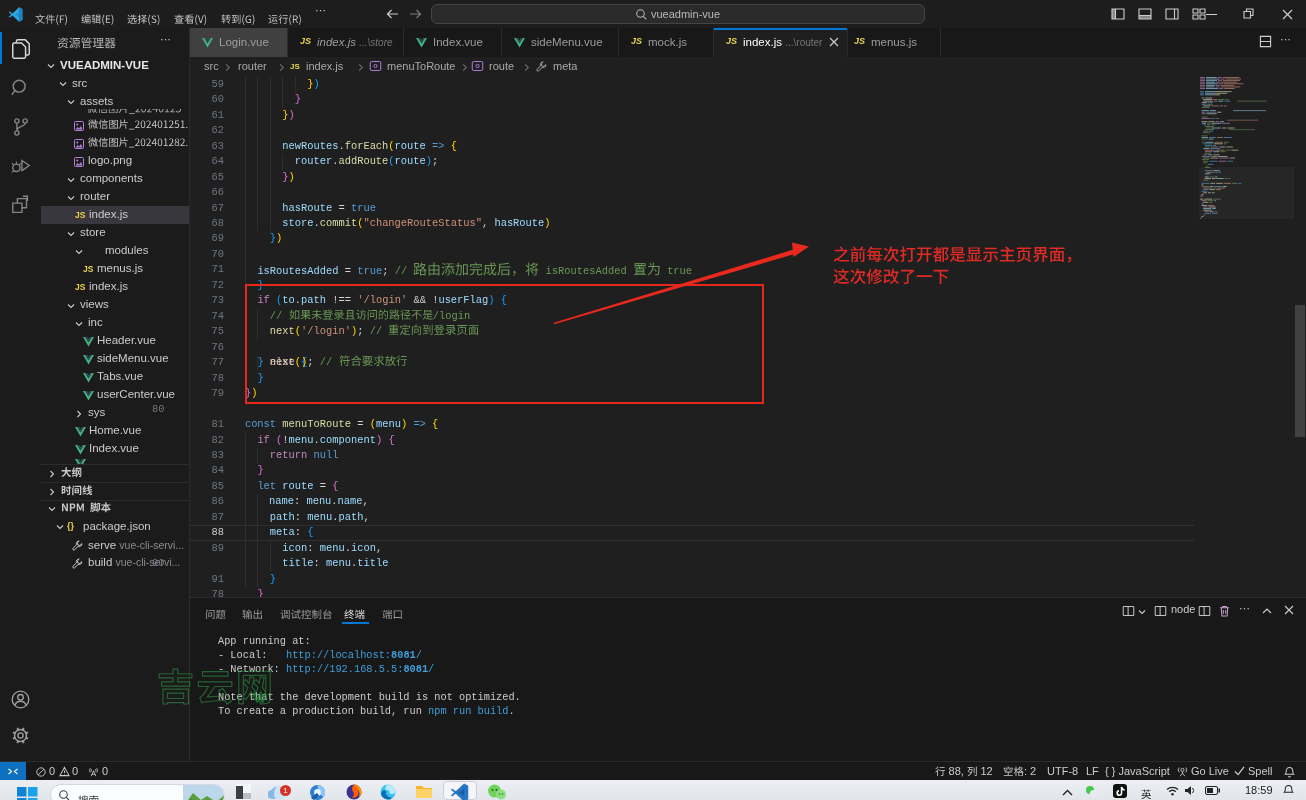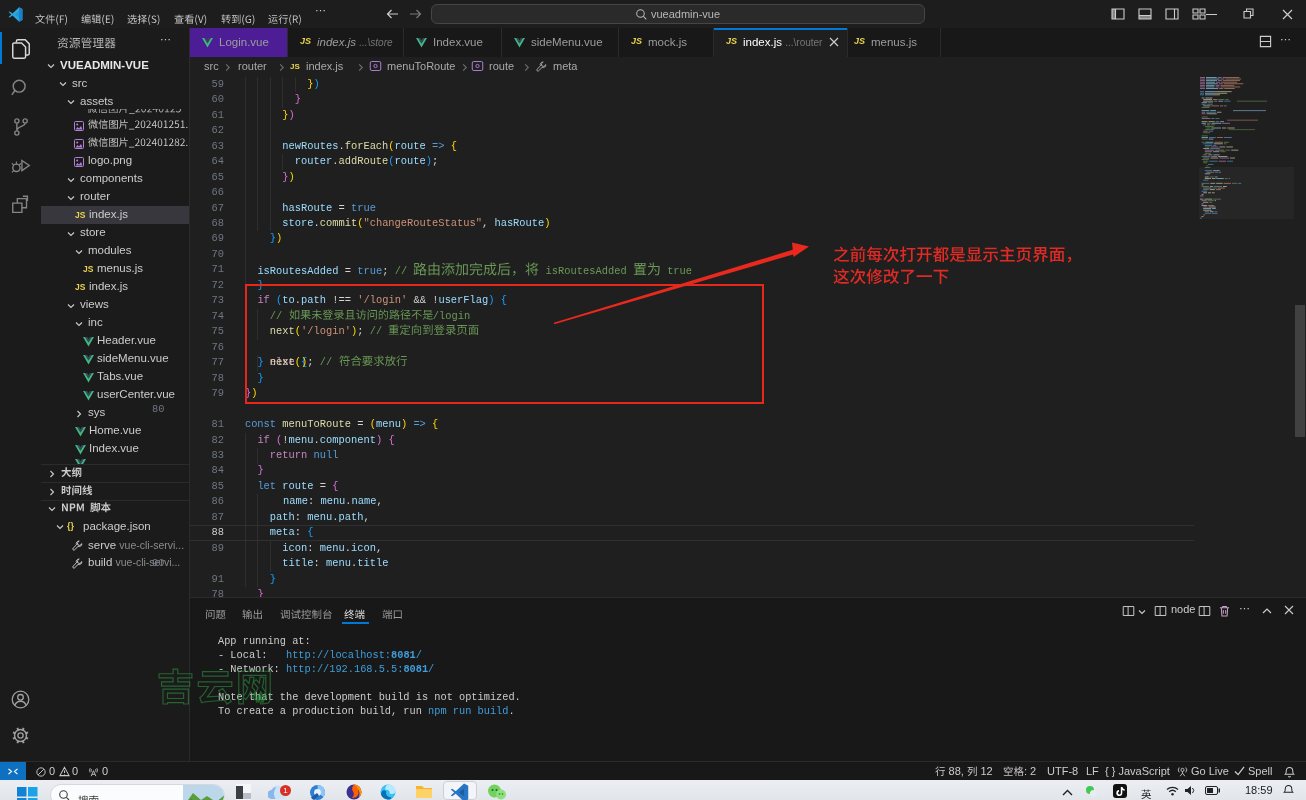--- a/index.html
+++ b/index.html
@@ -155,21 +155,21 @@
       <div class="abs" style="left:0;top:178px;width:149px;height:18px;background:#37373d"></div>
       <div class="abs" style="left:34px;top:181.5px;color:#e8d44d;font-size:8.5px;font-weight:bold">JS</div>
       <span class="abs" style="left:48px;top:180px">index.js</span>
       <svg class="abs" style="left:25px;top:200.5px" width="10" height="10" viewBox="0 0 10 10">
         <path fill="none" stroke="#cccccc" stroke-width="1.1" d="M2 3.5 5 6.5 8 3.5"></path>
       </svg>
       <span class="abs" style="left:39px;top:198px">store</span>
       <svg class="abs" style="left:33px;top:218.5px" width="10" height="10" viewBox="0 0 10 10">
         <path fill="none" stroke="#cccccc" stroke-width="1.1" d="M2 3.5 5 6.5 8 3.5"></path>
       </svg>
-      <span class="abs" style="left:47px;top:216px">modules</span>
+      <span class="abs" style="left:64px;top:216px">modules</span>
       <div class="abs" style="left:42px;top:235.5px;color:#e8d44d;font-size:8.5px;font-weight:bold">JS</div>
       <span class="abs" style="left:56px;top:234px">menus.js</span>
       <div class="abs" style="left:34px;top:253.5px;color:#e8d44d;font-size:8.5px;font-weight:bold">JS</div>
       <span class="abs" style="left:48px;top:252px">index.js</span>
       <svg class="abs" style="left:25px;top:272.5px" width="10" height="10" viewBox="0 0 10 10">
         <path fill="none" stroke="#cccccc" stroke-width="1.1" d="M2 3.5 5 6.5 8 3.5"></path>
       </svg>
       <span class="abs" style="left:39px;top:270px">views</span>
       <svg class="abs" style="left:33px;top:290.5px" width="10" height="10" viewBox="0 0 10 10">
         <path fill="none" stroke="#cccccc" stroke-width="1.1" d="M2 3.5 5 6.5 8 3.5"></path>
@@ -244,21 +244,21 @@
       <svg class="abs" style="left:31px;top:511.79999999999995px" width="11" height="11" viewBox="0 0 16 16">
         <path fill="none" stroke="#cccccc" stroke-width="1.4" d="M10.5 1.5a4 4 0 0 0-4 5.5L1.6 11.9a1.6 1.6 0 1 0 2.3 2.3L8.8 9.3a4 4 0 0 0 5.5-4L11.5 8 8.5 7.2 7.8 4.2z"></path>
       </svg>
       <span class="abs" style="left:47px;top:511px">serve <span style="color:#8c8c8c;font-size:10.5px">vue-cli-servi...</span></span>
       <svg class="abs" style="left:31px;top:529.5px" width="11" height="11" viewBox="0 0 16 16">
         <path fill="none" stroke="#cccccc" stroke-width="1.4" d="M10.5 1.5a4 4 0 0 0-4 5.5L1.6 11.9a1.6 1.6 0 1 0 2.3 2.3L8.8 9.3a4 4 0 0 0 5.5-4L11.5 8 8.5 7.2 7.8 4.2z"></path>
       </svg>
       <span class="abs" style="left:47px;top:528px">build <span style="color:#8c8c8c;font-size:10.5px">vue-cli-servi...</span></span>
     </div>
     <div class="abs" style="left:190px;top:28px;width:1116px;height:29px;background:#181818">
-      <div class="abs" style="left:0px;top:0;width:98px;height:29px;background:#4c1d95;border-right:1px solid #2b2b2b">
+      <div class="abs" style="left:0px;top:0;width:98px;height:29px;background:#404040;border-right:1px solid #2b2b2b">
         <svg class="abs" style="left:12px;top:10px" width="11" height="10" viewBox="0 0 12 11">
           <path fill="#41b883" d="M0 0h2.4L6 6 9.6 0H12L6 10.5z"></path>
           <path fill="#34495e" d="M2.4 0h2.2L6 2.5 7.4 0h2.2L6 6z"></path>
         </svg>
         <span class="abs" style="left:29px;top:8px;font-size:11.5px;color:#9d9d9d;white-space:nowrap">Login.vue</span>
       </div>
       <div class="abs" style="left:98px;top:0;width:116px;height:29px;background:#181818;border-right:1px solid #2b2b2b">
         <div class="abs" style="left:12px;top:8px;color:#e8d44d;font-size:9px;font-weight:bold;font-style:italic">JS</div>
         <span class="abs" style="left:29px;top:8px;font-size:11.5px;color:#9d9d9d;font-style:italic;white-space:nowrap">index.js <span style="font-size:10px;color:#767676">...\store</span></span>
       </div>
@@ -406,21 +406,21 @@
     <div class="abs mono" style="left:244.9px;top:355.2px;height:15.47px;line-height:15.47px;font-size:10.4px;white-space:pre">    <span style="color:#dcdcaa;">next</span><span style="color:#ffd700;">(</span><span style="color:#ffd700;">)</span><span style="color:#d4d4d4;">;</span> <span style="color:#6a9955;">// </span><svg style="width:68.4px;height:12.3px;vertical-align:-2.28px;" viewBox="0 0 68.4 12.3">
         <path fill="#6a9955" d="M4.5 6.9C5 7.6 5.6 8.6 5.9 9.2L6.7 8.7C6.3 8.2 5.7 7.2 5.2 6.5ZM8.4 3.9V5.1H3.8V5.9H8.4V9.8C8.4 10 8.3 10.1 8.1 10.1C7.9 10.1 7.1 10.1 6.3 10.1C6.4 10.3 6.5 10.7 6.6 10.9C7.6 10.9 8.3 10.9 8.7 10.8C9.1 10.6 9.2 10.4 9.2 9.9V5.9H10.8V5.1H9.2V3.9ZM3 3.8C2.4 5 1.4 6.2 0.5 7.1C0.6 7.2 0.9 7.6 1.1 7.8C1.4 7.4 1.8 7 2.2 6.6V10.9H3V5.4C3.3 5 3.5 4.5 3.8 4ZM2.1 0.4C1.7 1.6 1.1 2.7 0.4 3.4C0.6 3.5 1 3.8 1.1 3.9C1.5 3.5 1.9 2.9 2.2 2.3H2.8C3 2.8 3.3 3.4 3.5 3.8L4.3 3.6C4.1 3.2 3.9 2.7 3.6 2.3H5.4V1.6H2.5C2.7 1.2 2.8 0.9 2.9 0.6ZM6.6 0.4C6.2 1.6 5.6 2.6 4.8 3.4C5.1 3.5 5.4 3.7 5.6 3.8C6 3.4 6.3 2.9 6.7 2.3H7.5C7.8 2.7 8.1 3.3 8.3 3.7L9.1 3.4C8.9 3.1 8.6 2.7 8.4 2.3H10.6V1.6H7C7.2 1.2 7.3 0.9 7.4 0.6Z M17.3 0.4C16.1 2.2 14 3.7 11.9 4.6C12.1 4.8 12.3 5.1 12.5 5.3C13.1 5.1 13.7 4.8 14.2 4.4V5H20V4.2C20.6 4.6 21.2 4.9 21.8 5.2C22 4.9 22.2 4.6 22.4 4.4C20.6 3.7 19 2.7 17.7 1.3L18 0.8ZM14.6 4.2C15.5 3.5 16.4 2.8 17.2 1.9C18 2.8 18.9 3.6 19.9 4.2ZM13.6 6.3V10.9H14.5V10.3H19.8V10.9H20.7V6.3ZM14.5 9.5V7.1H19.8V9.5Z M30.5 7.4C30.1 8 29.6 8.6 28.9 9C28 8.8 27.2 8.6 26.3 8.4C26.6 8.1 26.8 7.8 27.1 7.4ZM24.2 2.7V5.6H27.2C27 6 26.8 6.3 26.6 6.6H23.4V7.4H26.1C25.7 7.9 25.3 8.5 24.9 8.9C25.9 9.1 26.8 9.3 27.7 9.5C26.6 9.9 25.2 10.1 23.5 10.2C23.6 10.4 23.8 10.7 23.8 10.9C26 10.7 27.7 10.4 29 9.8C30.4 10.2 31.7 10.6 32.6 10.9L33.3 10.3C32.4 9.9 31.2 9.6 29.9 9.2C30.6 8.7 31.1 8.1 31.4 7.4H33.6V6.6H27.6C27.8 6.3 28 6 28.1 5.8L27.6 5.6H32.9V2.7H30.2V1.7H33.4V0.9H23.6V1.7H26.7V2.7ZM27.5 1.7H29.4V2.7H27.5ZM25 3.4H26.7V4.9H25ZM27.5 3.4H29.4V4.9H27.5ZM30.2 3.4H32.1V4.9H30.2Z M35.5 4.3C36.3 5 37.1 5.9 37.4 6.5L38.1 6C37.7 5.4 36.9 4.5 36.2 3.9ZM34.7 9 35.2 9.8C36.4 9.1 38 8.2 39.4 7.3V9.8C39.4 10 39.4 10.1 39.1 10.1C38.9 10.1 38.2 10.1 37.4 10.1C37.5 10.3 37.7 10.7 37.7 11C38.7 11 39.4 10.9 39.8 10.8C40.2 10.6 40.3 10.4 40.3 9.8V5.2C41.3 7.4 42.7 9.1 44.6 10C44.7 9.8 45 9.4 45.2 9.2C44 8.7 42.9 7.8 42 6.6C42.8 6 43.7 5.1 44.4 4.2L43.7 3.7C43.2 4.4 42.3 5.3 41.6 6C41.1 5.2 40.6 4.3 40.3 3.4V3.2H44.9V2.4H43.5L44 1.8C43.5 1.4 42.6 0.9 41.9 0.5L41.4 1.1C42.1 1.4 42.9 2 43.4 2.4H40.3V0.5H39.4V2.4H34.9V3.2H39.4V6.4C37.7 7.4 35.9 8.4 34.7 9Z M47.9 0.6C48.2 1.1 48.4 1.8 48.5 2.2L49.3 1.9C49.2 1.6 48.9 0.9 48.7 0.4ZM46.1 2.3V3.1H47.4V5.5C47.4 7.1 47.3 8.9 45.9 10.4C46.1 10.5 46.4 10.8 46.5 10.9C48 9.3 48.3 7.4 48.3 5.5V5.4H49.8C49.7 8.6 49.7 9.7 49.5 9.9C49.4 10 49.3 10.1 49.1 10.1C49 10.1 48.5 10.1 48.1 10C48.2 10.2 48.3 10.6 48.3 10.8C48.8 10.8 49.2 10.8 49.5 10.8C49.8 10.8 50 10.7 50.2 10.4C50.5 10 50.6 8.8 50.6 5C50.7 4.9 50.7 4.6 50.7 4.6H48.3V3.1H51.2V2.3ZM52.7 3.4H54.9C54.6 4.8 54.3 6.1 53.8 7.1C53.3 6.1 52.9 4.8 52.7 3.5ZM52.6 0.4C52.2 2.4 51.6 4.3 50.7 5.5C50.9 5.7 51.2 6 51.3 6.2C51.6 5.8 51.9 5.3 52.2 4.8C52.5 5.9 52.8 7 53.3 7.9C52.6 8.9 51.7 9.7 50.5 10.2C50.7 10.4 50.9 10.8 51 11C52.2 10.4 53 9.7 53.7 8.7C54.3 9.7 55.1 10.4 56.1 10.9C56.2 10.7 56.5 10.4 56.7 10.2C55.7 9.7 54.9 8.9 54.3 8C55 6.7 55.4 5.2 55.7 3.4H56.6V2.6H53C53.2 1.9 53.3 1.3 53.5 0.6Z M62 1.1V2H67.6V1.1ZM60 0.4C59.5 1.3 58.4 2.3 57.4 2.9C57.5 3.1 57.8 3.4 57.9 3.6C58.9 2.9 60.1 1.8 60.9 0.8ZM61.5 4.3V5.1H65.3V9.8C65.3 10 65.2 10.1 65 10.1C64.8 10.1 64 10.1 63.2 10.1C63.3 10.3 63.5 10.7 63.5 10.9C64.6 10.9 65.3 10.9 65.7 10.8C66 10.6 66.2 10.4 66.2 9.8V5.1H67.9V4.3ZM60.5 2.9C59.7 4.2 58.5 5.5 57.3 6.4C57.5 6.5 57.8 6.9 57.9 7.1C58.3 6.7 58.8 6.3 59.2 5.9V11H60V4.9C60.5 4.4 60.9 3.8 61.3 3.2Z"></path>
       </svg></div>
     <div class="abs mono" style="left:244.9px;top:370.6px;height:15.47px;line-height:15.47px;font-size:10.4px;white-space:pre">  <span style="color:#179fff;">}</span></div>
     <div class="abs mono" style="left:244.9px;top:386.1px;height:15.47px;line-height:15.47px;font-size:10.4px;white-space:pre"><span style="color:#da70d6;">}</span><span style="color:#ffd700;">)</span></div>
     <div class="abs mono" style="left:244.9px;top:417.0px;height:15.47px;line-height:15.47px;font-size:10.4px;white-space:pre"><span style="color:#569cd6;">const</span> <span style="color:#dcdcaa;">menuToRoute</span> <span style="color:#d4d4d4;">=</span> <span style="color:#ffd700;">(</span><span style="color:#9cdcfe;">menu</span><span style="color:#ffd700;">)</span> <span style="color:#569cd6;">=&gt;</span> <span style="color:#ffd700;">{</span></div>
     <div class="abs mono" style="left:244.9px;top:432.5px;height:15.47px;line-height:15.47px;font-size:10.4px;white-space:pre">  <span style="color:#c586c0;">if</span> <span style="color:#da70d6;">(</span><span style="color:#d4d4d4;">!</span><span style="color:#9cdcfe;">menu</span><span style="color:#d4d4d4;">.</span><span style="color:#9cdcfe;">component</span><span style="color:#da70d6;">)</span> <span style="color:#da70d6;">{</span></div>
     <div class="abs mono" style="left:244.9px;top:448.0px;height:15.47px;line-height:15.47px;font-size:10.4px;white-space:pre">    <span style="color:#c586c0;">return</span> <span style="color:#569cd6;">null</span></div>
     <div class="abs mono" style="left:244.9px;top:463.4px;height:15.47px;line-height:15.47px;font-size:10.4px;white-space:pre">  <span style="color:#da70d6;">}</span></div>
     <div class="abs mono" style="left:244.9px;top:478.9px;height:15.47px;line-height:15.47px;font-size:10.4px;white-space:pre">  <span style="color:#569cd6;">let</span> <span style="color:#9cdcfe;">route</span> <span style="color:#d4d4d4;">=</span> <span style="color:#da70d6;">{</span></div>
-    <div class="abs mono" style="left:258px;top:494.4px;height:15.47px;line-height:15.47px;font-size:10.4px;white-space:pre">    <span style="color:#9cdcfe;">name</span><span style="color:#d4d4d4;">:</span> <span style="color:#9cdcfe;">menu</span><span style="color:#d4d4d4;">.</span><span style="color:#9cdcfe;">name</span><span style="color:#d4d4d4;">,</span></div>
+    <div class="abs mono" style="left:244px;top:494.4px;height:15.47px;line-height:15.47px;font-size:10.4px;white-space:pre">    <span style="color:#9cdcfe;">name</span><span style="color:#d4d4d4;">:</span> <span style="color:#9cdcfe;">menu</span><span style="color:#d4d4d4;">.</span><span style="color:#9cdcfe;">name</span><span style="color:#d4d4d4;">,</span></div>
     <div class="abs mono" style="left:244.9px;top:509.9px;height:15.47px;line-height:15.47px;font-size:10.4px;white-space:pre">    <span style="color:#9cdcfe;">path</span><span style="color:#d4d4d4;">:</span> <span style="color:#9cdcfe;">menu</span><span style="color:#d4d4d4;">.</span><span style="color:#9cdcfe;">path</span><span style="color:#d4d4d4;">,</span></div>
     <div class="abs mono" style="left:244.9px;top:525.3px;height:15.47px;line-height:15.47px;font-size:10.4px;white-space:pre">    <span style="color:#9cdcfe;">meta</span><span style="color:#d4d4d4;">:</span> <span style="color:#179fff;">{</span></div>
     <div class="abs mono" style="left:244.9px;top:540.8px;height:15.47px;line-height:15.47px;font-size:10.4px;white-space:pre">      <span style="color:#9cdcfe;">icon</span><span style="color:#d4d4d4;">:</span> <span style="color:#9cdcfe;">menu</span><span style="color:#d4d4d4;">.</span><span style="color:#9cdcfe;">icon</span><span style="color:#d4d4d4;">,</span></div>
     <div class="abs mono" style="left:244.9px;top:556.3px;height:15.47px;line-height:15.47px;font-size:10.4px;white-space:pre">      <span style="color:#9cdcfe;">title</span><span style="color:#d4d4d4;">:</span> <span style="color:#9cdcfe;">menu</span><span style="color:#d4d4d4;">.</span><span style="color:#9cdcfe;">title</span></div>
     <div class="abs mono" style="left:244.9px;top:571.7px;height:15.47px;line-height:15.47px;font-size:10.4px;white-space:pre">    <span style="color:#179fff;">}</span></div>
     <div class="abs mono" style="left:244.9px;top:587.2px;height:15.47px;line-height:15.47px;font-size:10.4px;white-space:pre">  <span style="color:#da70d6;">}</span></div>
     <div class="abs" style="left:190px;top:597px;width:1116px;height:3px;background:#181818"></div>
     <svg class="abs" style="left:1199px;top:76px" width="95" height="170" viewBox="0 0 95 170">
       <rect x="1.0" y="1.00" width="5.0" height="0.9" fill="#c586c0" opacity="0.7"></rect>
       <rect x="7.0" y="1.00" width="10.7" height="0.9" fill="#9cdcfe" opacity="0.7"></rect>

